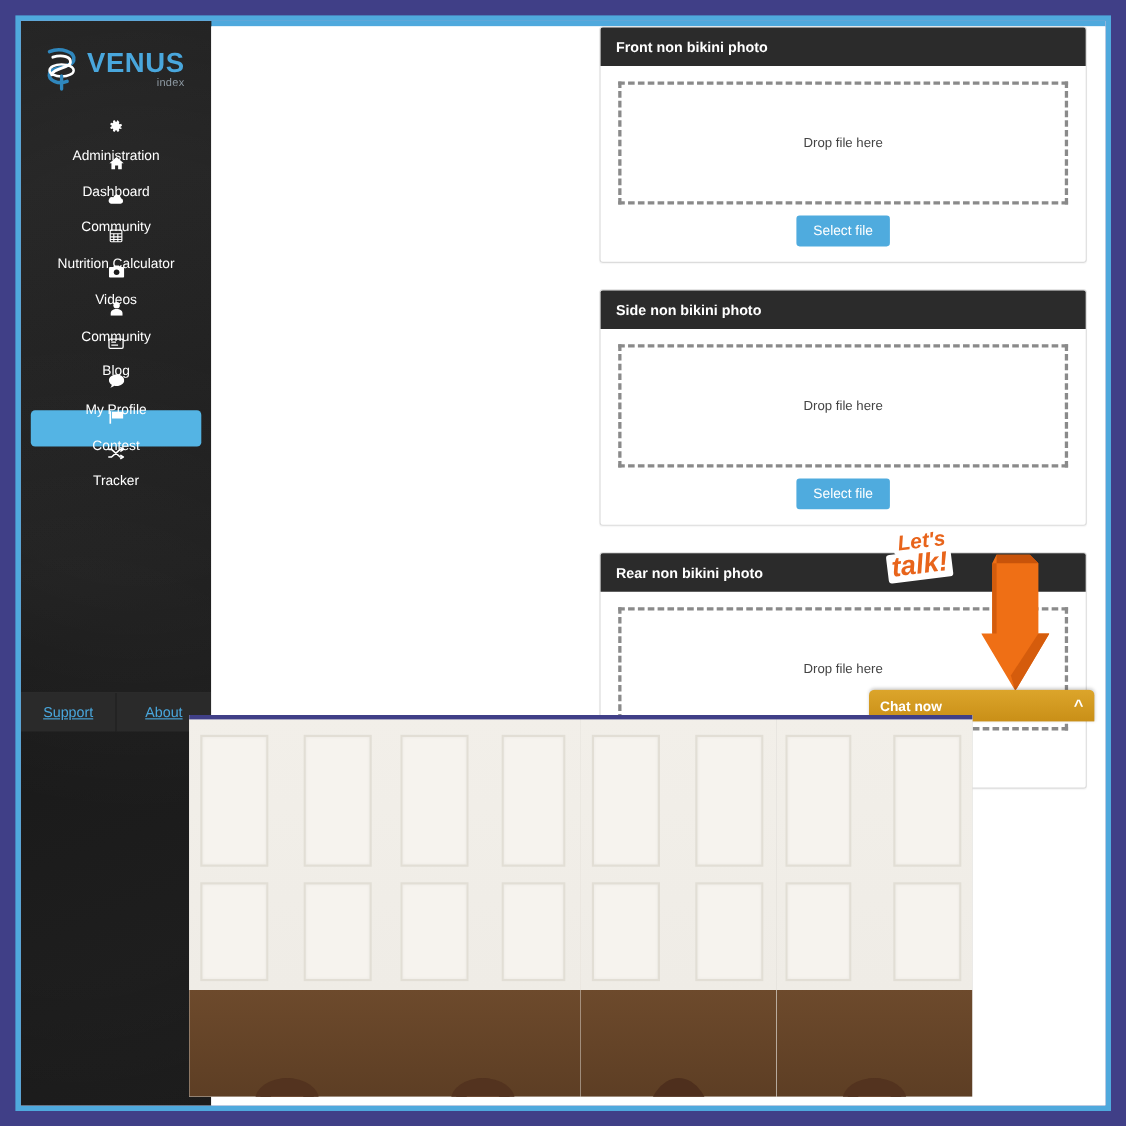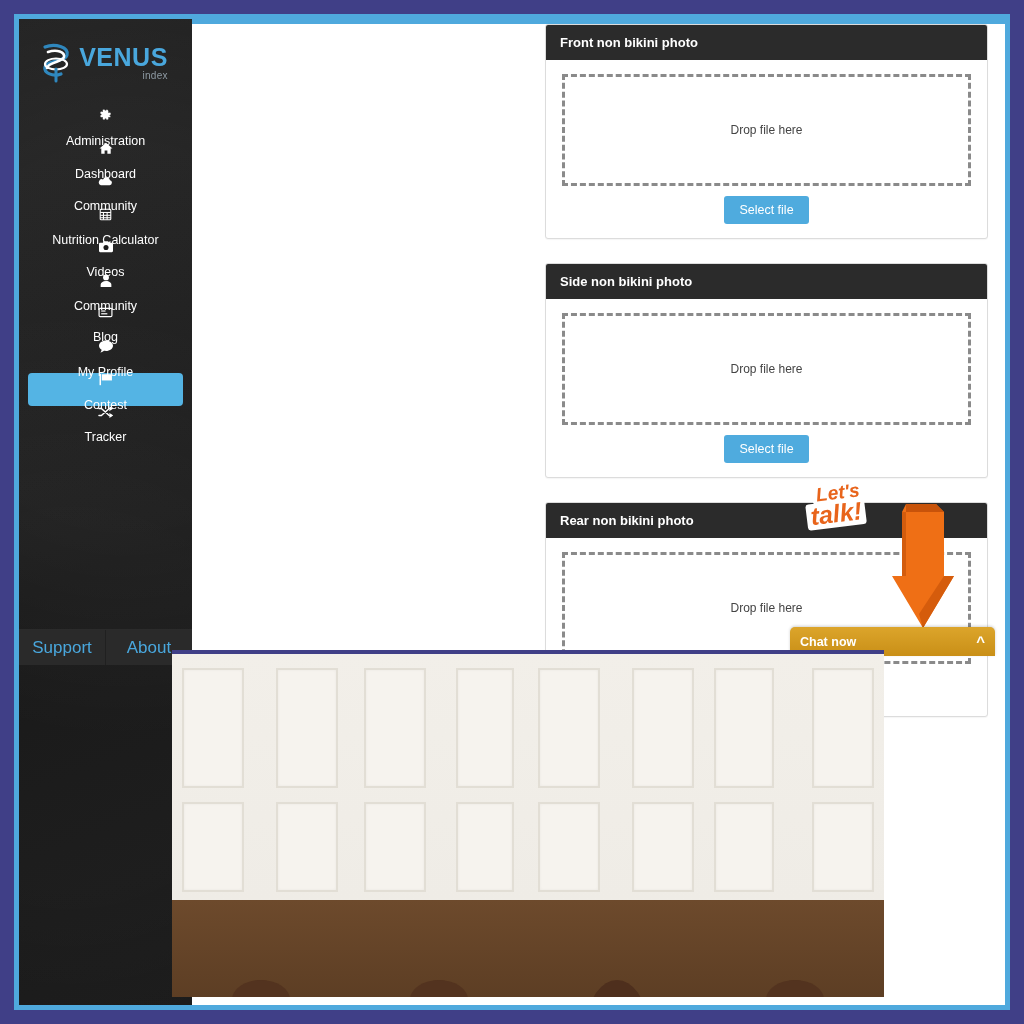--- a/index.html
+++ b/index.html
@@ -78,22 +78,23 @@
   .nav-label { color: #ffffff; }
 
   #sidebar-footer {
     position: absolute; left: 0; bottom: 340px;
     width: 173px; height: 36px;
     display: flex;
     border-top: 1px solid #2b2b2b;
   }
   .footer-link {
     flex: 1; display: flex; align-items: center; justify-content: center;
-    color: #49a7dd; font-size: 17px; background: #2a2a2a;
+    color: #49a7dd; font-size: 13px; background: #2a2a2a;
     cursor: pointer;
+    text-decoration: underline;
   }
   .footer-link + .footer-link { border-left: 1px solid #202020; }
 
   
   #content {
     position: absolute; left: 173px; top: 5px;
     width: 813px; height: 981px;
     background: #ffffff;
   }
   #panels-col {

